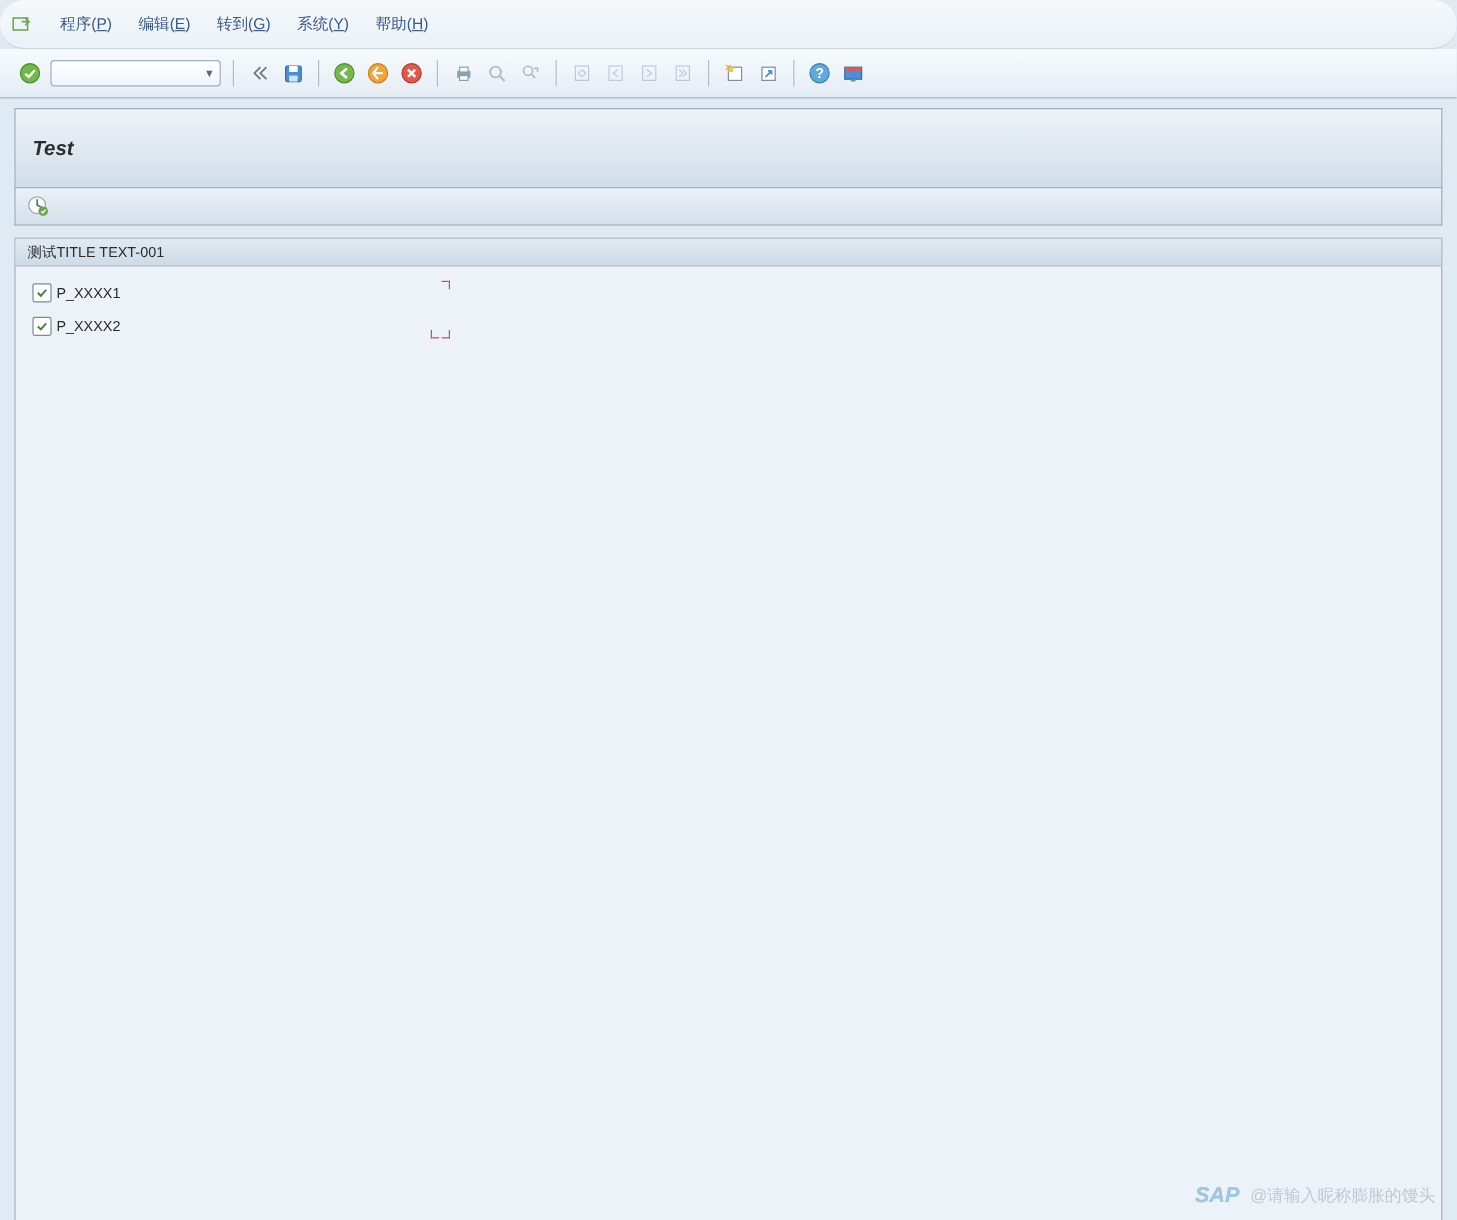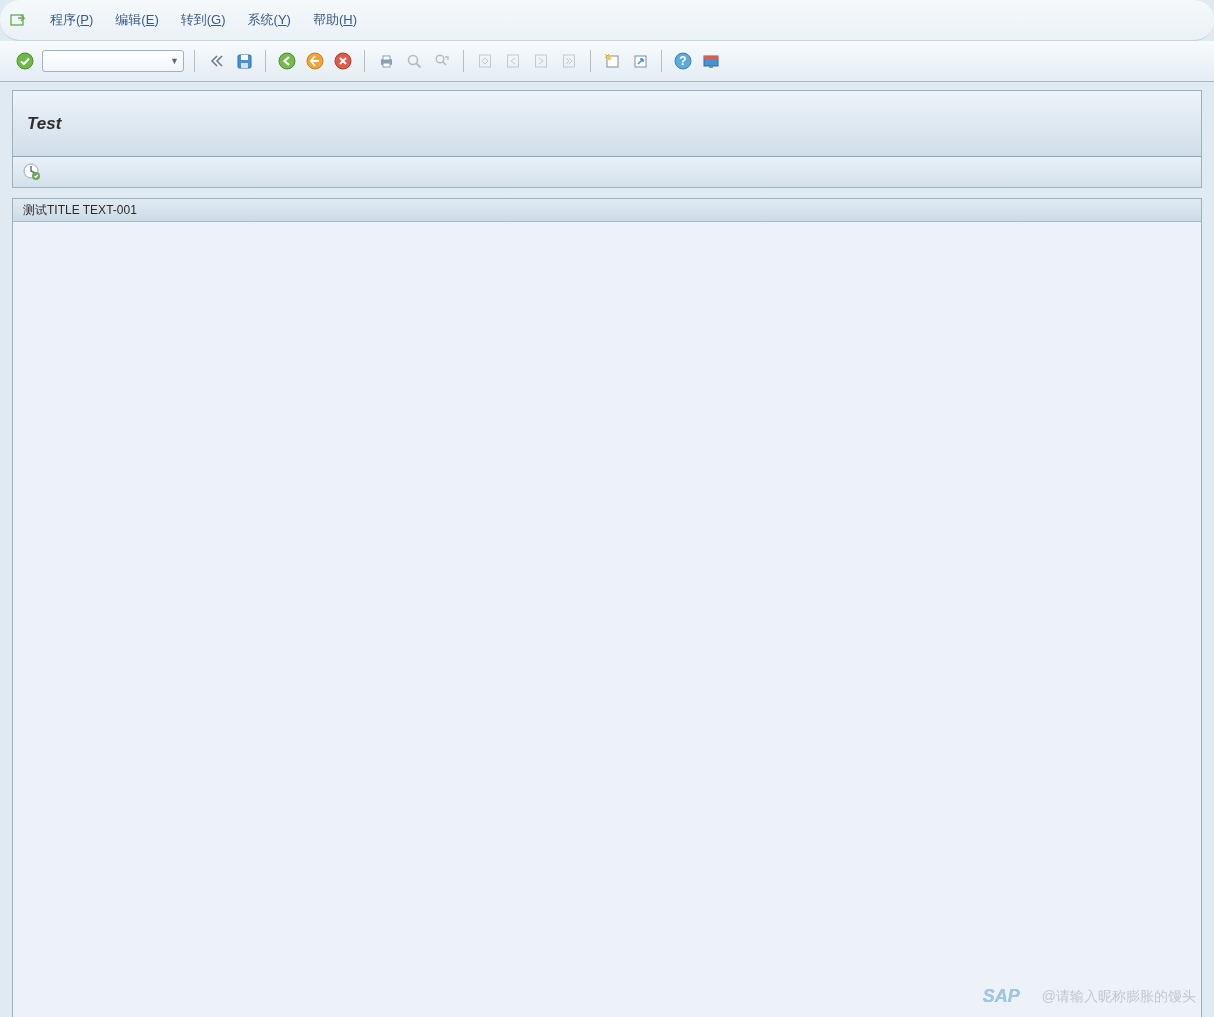--- a/index.html
+++ b/index.html
@@ -20,21 +20,21 @@
   .group-body{padding:8px 10px 20px 14px;}
   .row{display:flex;align-items:center;height:28px;}
   .chk{width:14px;height:14px;border:1px solid #7a8a98;border-radius:2px;background:#fff;display:flex;align-items:center;justify-content:center;margin-right:4px;}
   .chk svg{display:block;}
   .param-label{font-size:12px;color:#2b2b2b;width:300px;}
   .field-marker{position:relative;width:16px;height:20px;margin-left:12px;}
   .field-marker::before,.field-marker::after{content:"";position:absolute;width:6px;height:6px;}
   .row1 .field-marker::before{top:0;right:0;border-top:1.5px solid #d34a4a;border-right:1.5px solid #d34a4a;}
   .row2 .field-marker::before{bottom:0;left:0;border-bottom:1.5px solid #d34a4a;border-left:1.5px solid #d34a4a;}
   .row2 .field-marker::after{bottom:0;right:0;border-bottom:1.5px solid #d34a4a;border-right:1.5px solid #d34a4a;}
-  .watermark{position:absolute;right:18px;bottom:10px;color:#c1c9d0;font-size:14px;display:flex;align-items:center;gap:18px;pointer-events:none;}
+  .watermark{position:absolute;right:18px;bottom:10px;color:#c1c9d0;font-size:14px;display:flex;align-items:center;gap:5px;pointer-events:none;}
   .sap-logo{font-weight:bold;font-style:italic;background:linear-gradient(#3aa0e0,#0a6cb0);-webkit-background-clip:text;color:#6fa9d4;opacity:.6;font-size:18px;padding-right:4px;}
   svg{display:block;}
 </style>
 </head>
 <body>
 
 <div class="menubar">
   <span class="icon-box">
     <svg width="18" height="16">
         <rect x="1" y="3" width="12" height="10" fill="none" stroke="#6aa84f" stroke-width="1.3"></rect>
@@ -179,19 +179,39 @@
         <path d="M11.5 13 L12.7 14.3 L15 11.8" stroke="#fff" stroke-width="1.3" fill="none"></path>
       </svg>
   </span>
 </div>
 
 <div class="content">
   <div class="group">
     <div class="group-header">
       <span>测试TITLE TEXT-001</span>
     </div>
+    <div class="group-body">
+      <div class="row row1">
+        <span class="chk">
+            <svg width="10" height="10">
+              <path d="M1.5 5 L4 7.5 L8.5 2.5" stroke="#4a7a4a" stroke-width="1.6" fill="none"></path>
+            </svg>
+          </span>
+        <span class="param-label">P_XXXX1</span>
+        <span class="field-marker"></span>
+      </div>
+      <div class="row row2">
+        <span class="chk">
+            <svg width="10" height="10">
+              <path d="M1.5 5 L4 7.5 L8.5 2.5" stroke="#4a7a4a" stroke-width="1.6" fill="none"></path>
+            </svg>
+          </span>
+        <span class="param-label">P_XXXX2</span>
+        <span class="field-marker"></span>
+      </div>
+    </div>
   </div>
 </div>
 
 <div class="watermark">
   <span class="sap-logo">SAP</span>
   <span>@请输入昵称膨胀的馒头</span>
 </div>
 
 </body></html>

